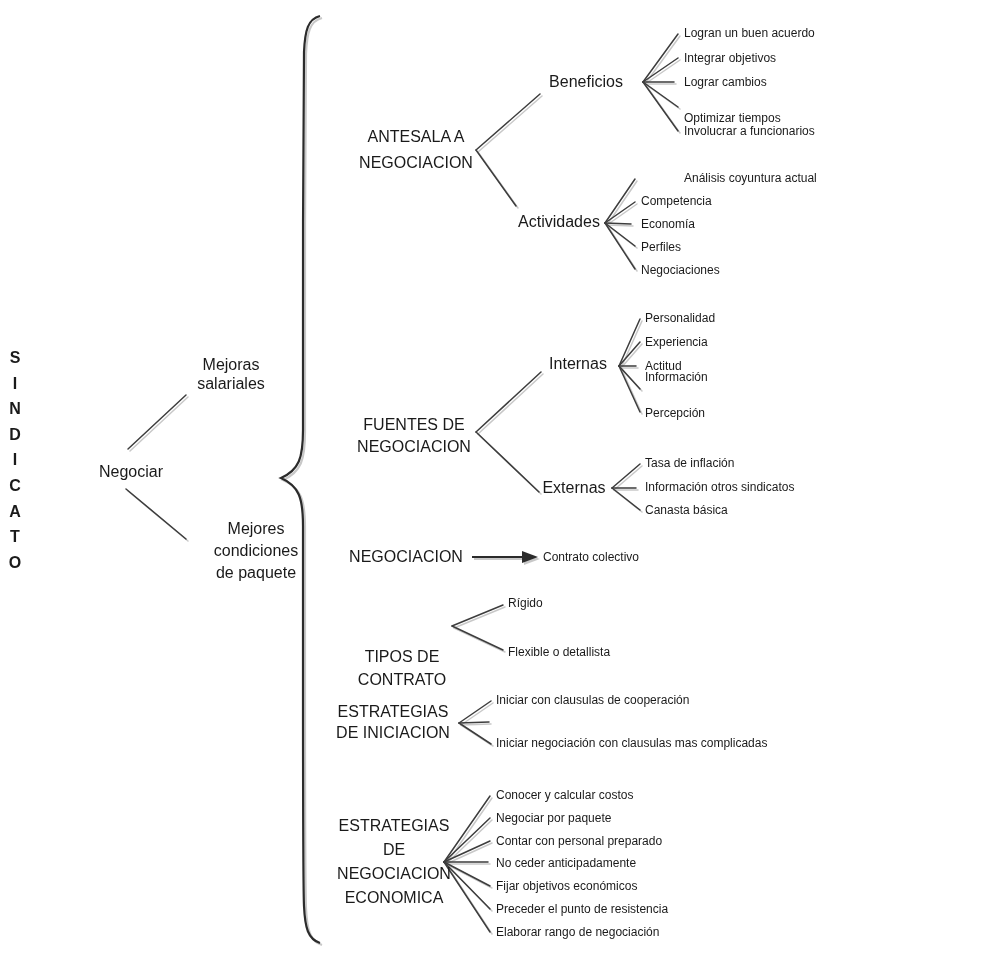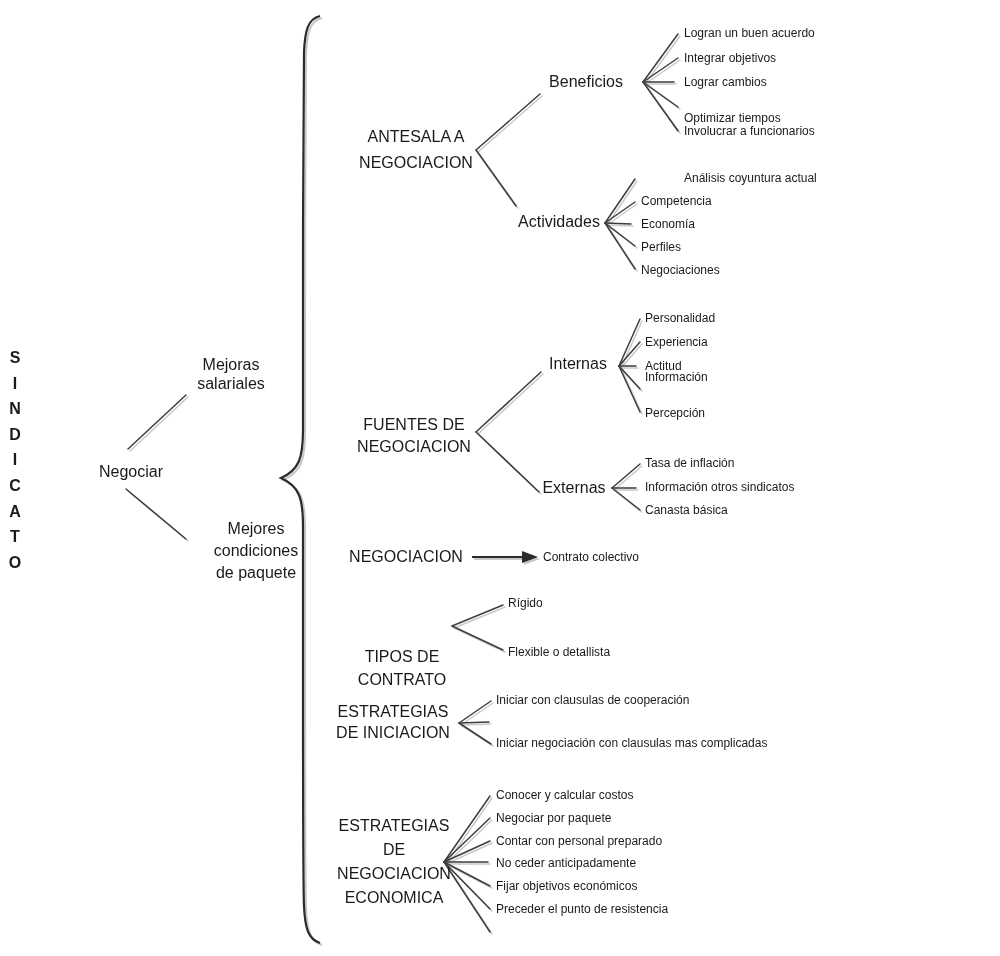--- a/index.html
+++ b/index.html
@@ -163,14 +163,15 @@
     <div>DE</div>
     <div>NEGOCIACION</div>
     <div>ECONOMICA</div>
   </div>
   <div class="l" style="left:496px;top:795px;">Conocer y calcular costos</div>
   <div class="l" style="left:496px;top:818px;">Negociar por paquete</div>
   <div class="l" style="left:496px;top:841px;">Contar con personal preparado</div>
   <div class="l" style="left:496px;top:863px;">No ceder anticipadamente</div>
   <div class="l" style="left:496px;top:886px;">Fijar objetivos económicos</div>
   <div class="l" style="left:496px;top:909px;">Preceder el punto de resistencia</div>
+  <div class="l" style="left:496px;top:932px;">Elaborar rango de negociación</div>
 
 </div>
 
 </body></html>

